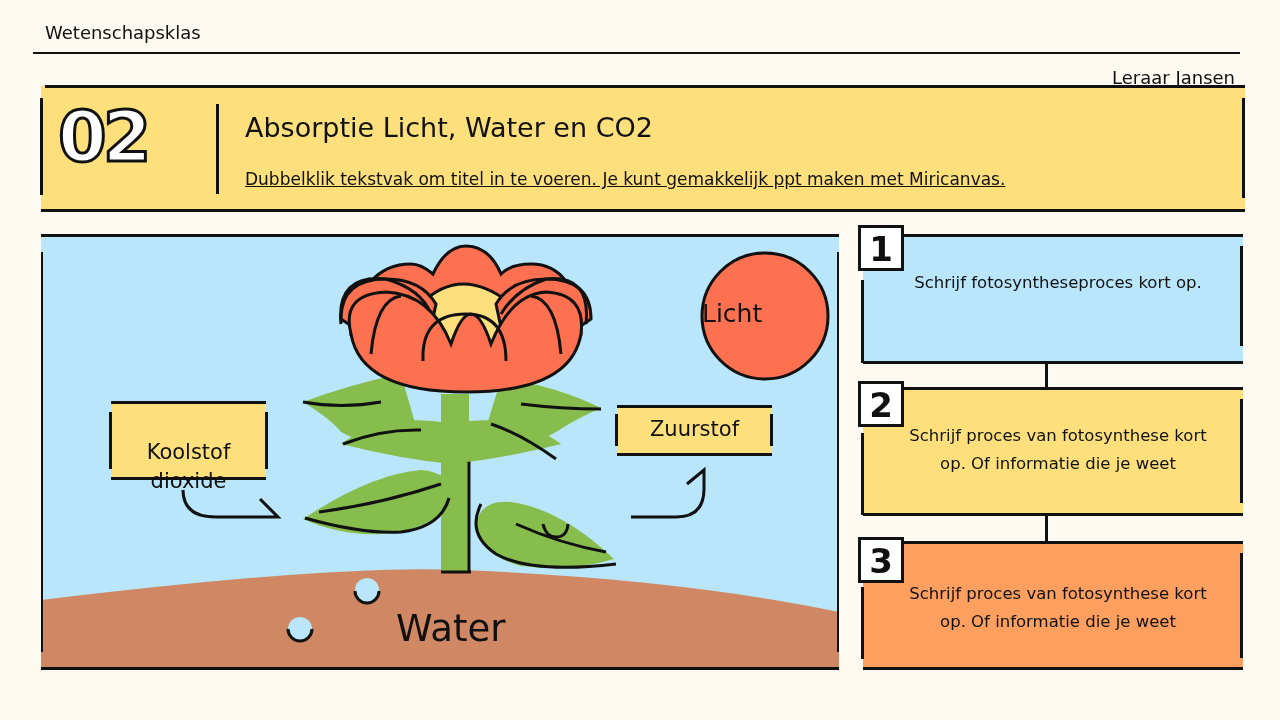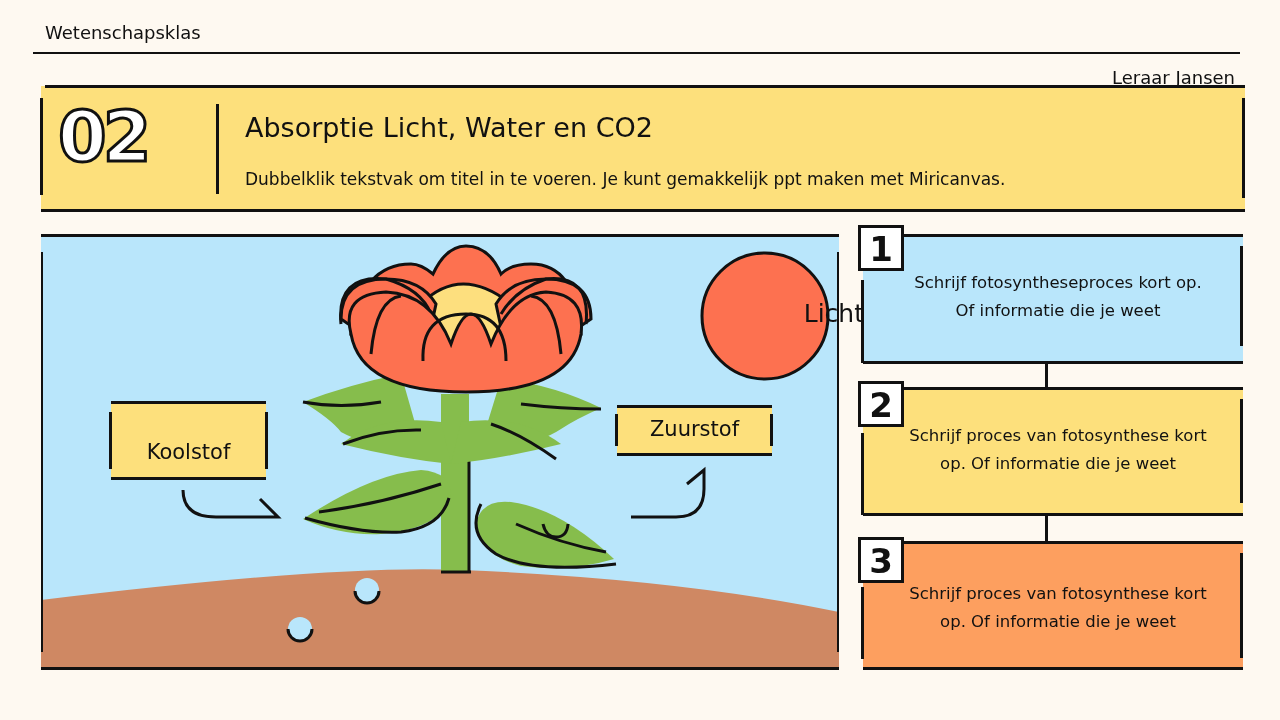--- a/index.html
+++ b/index.html
@@ -12,21 +12,21 @@
 
   .title-band { left:41px; top:86px; width:1204px; height:126px; background:#fde07c; }
   .tb-top { left:45px; top:85px; width:1200px; height:3px; background:#111; }
   .tb-bot { left:41px; top:209px; width:1204px; height:3px; background:#111; }
   .tb-l { left:40px; top:98px; width:3px; height:97px; background:#111; }
   .tb-r { left:1242px; top:98px; width:3px; height:100px; background:#111; }
   .num { left:58px; top:96px; font-size:70px; font-weight:bold; color:#fff;
          -webkit-text-stroke:3px #111; letter-spacing:-4px; font-family:"DejaVu Sans", sans-serif; }
   .num-div { left:216px; top:104px; width:3px; height:90px; background:#111; }
   .title { left:245px; top:112px; font-size:27px; }
-  .subtitle { left:245px; top:169px; font-size:17px; }
+  .subtitle { left:245px; top:169px; font-size:17px;text-decoration:underline; }
 
   .scene { left:41px; top:234px; width:798px; height:436px; }
   .step-text { font-size:16.5px; text-align:center; line-height:28px; }
   .num-box { width:46px; height:46px; background:#fff; border:3px solid #111; box-sizing:border-box;
              font-size:34px; font-weight:bold; text-align:center; line-height:42px; }
 </style>
 </head>
 <body>
 
 <div class="abs hdr-left">Wetenschapsklas</div>
@@ -112,33 +112,34 @@
 
     <g>
       <circle cx="326" cy="356" r="12" fill="#b9e6fb"></circle>
       <path d="M314 357 A 12 12 0 0 0 338 357" fill="none" stroke="#111" stroke-width="3"></path>
       <circle cx="259" cy="395" r="12" fill="#b9e6fb"></circle>
       <path d="M247 395 A 12 12 0 0 0 271 395" fill="none" stroke="#111" stroke-width="3"></path>
     </g>
   </svg>
   <div class="abs" style="left:70px; top:176px; width:155px; text-align:center; font-size:21px; line-height:29px;margin-top:28px;">
     <div>Koolstof</div>
+    <div>dioxide</div>
   </div>
   <div class="abs" style="left:576px; top:183px; width:155px; text-align:center; font-size:21px;">Zuurstof</div>
-  <div class="abs" style="left:661px; top:65px; width:126px; text-align:right; font-size:25px;margin-left:36px;">Licht</div>
+  <div class="abs" style="left:661px; top:65px; width:126px; text-align:left; font-size:25px;">Licht</div>
+  <div class="abs" style="left:355px; top:373px; font-size:37px;">Water</div>
 </div>
 
 <div class="abs" style="left:863px; top:236px; width:380px; height:128px; background:#b9e6fb;text-decoration:underline;">
   <div class="abs" style="left:0; top:-2px; width:380px; height:3px; background:#111;"></div>
   <div class="abs" style="left:0; top:125px; width:380px; height:3px; background:#111;"></div>
   <div class="abs" style="left:-2px; top:44px; width:3px; height:83px; background:#111;"></div>
   <div class="abs" style="left:377px; top:10px; width:3px; height:100px; background:#111;"></div>
   <div class="abs step-text" style="left:0; top:33px; width:390px;">
     <div>Schrijf fotosyntheseproces kort op.</div>
-    <div>Of informatie die je weet</div>
   </div>
 </div>
 <div class="abs num-box" style="left:858px; top:225px;">1</div>
 
 <div class="abs" style="left:1045px; top:364px; width:3px; height:42px; background:#111;"></div>
 <div class="abs" style="left:1045px; top:403px; width:20px; height:3px; background:#111; transform:rotate(-40deg); transform-origin:left center;"></div>
 
 <div class="abs" style="left:863px; top:389px; width:380px; height:126px; background:#fde07c;">
   <div class="abs" style="left:0; top:-2px; width:380px; height:3px; background:#111;"></div>
   <div class="abs" style="left:0; top:124px; width:380px; height:3px; background:#111;"></div>

